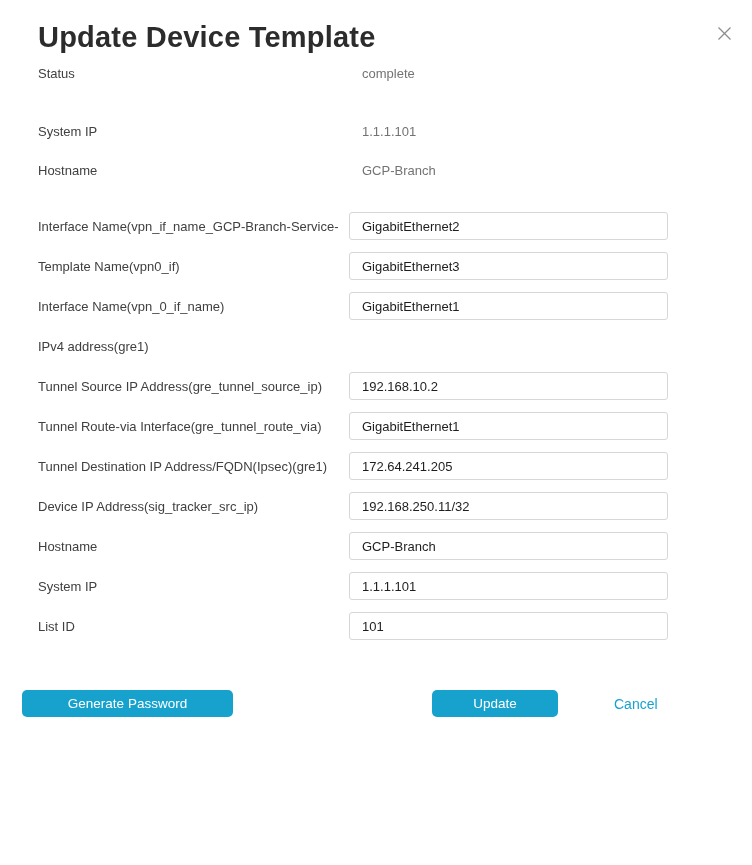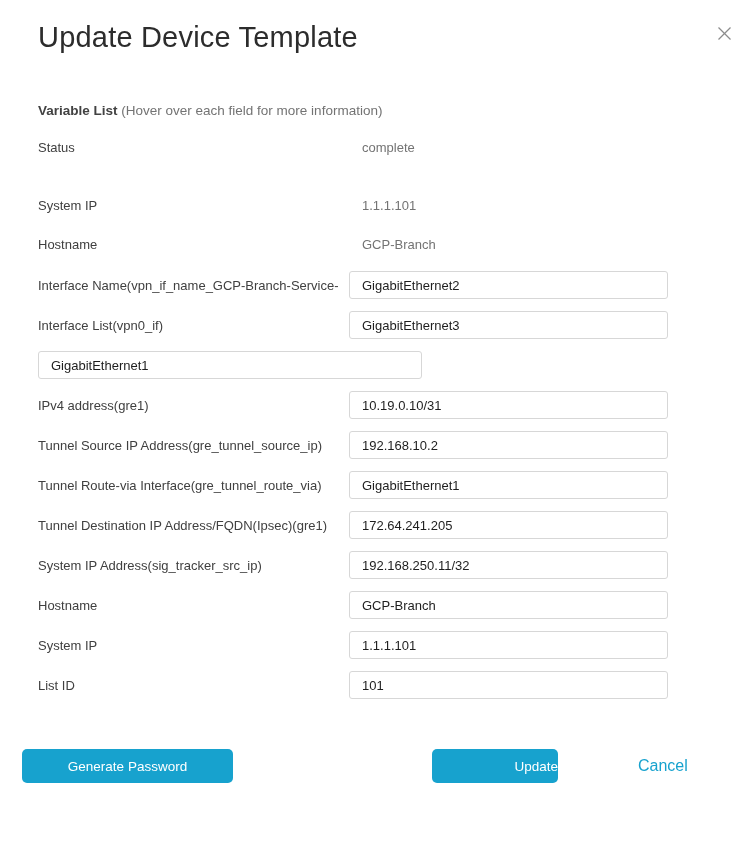--- a/index.html
+++ b/index.html
@@ -18,21 +18,21 @@
     position: absolute; top: 5px; right: 19px;
     width: 17px; height: 17px;
     cursor: pointer; background: none; border: none; padding: 0;
     display: flex; align-items: center; justify-content: center;
   }
   .close-btn svg { display: block; }
 
   .dialog-title {
     margin: 20px 0 0 38px;
     font-size: 29px;
-    font-weight: 400;
+    font-weight: 700;
     letter-spacing: 0.2px;
     color: #2c2c2c;
     line-height: 34px;
   }
 
   .section-header {
     margin: 48px 38px 8px 38px;
     font-size: 13.5px;
     line-height: 18px;
     color: #737373;
@@ -59,76 +59,75 @@
 
   .static-rows .row { height: 39px; }
   .static-rows .row.gap-after { margin-bottom: 19px; }
   .static-rows .val {
     font-size: 13px;
     color: #737373;
     padding-left: 13px;
     white-space: nowrap;
   }
 
-  .input-rows { margin-top: 7px; }
+  .input-rows { margin-top: 22px; }
   .input-rows .row { height: 28px; margin-bottom: 12px; }
   .input-rows input {
     width: 384px; height: 28px;
     border: 1px solid #d7d7d7;
     border-radius: 3px;
     background: #ffffff;
     padding: 0 12px;
     font-family: "Liberation Sans", sans-serif;
     font-size: 13px;
     color: #1e1e1e;
     outline: none;
   }
 
   .footer {
     margin-top: 50px;
     padding-left: 22px;
     display: flex;
     align-items: center;
   }
   .btn {
-    height: 34px;
+    height: 27px;
     border: none;
     border-radius: 5px;
     background: var(--accent);
     color: #ffffff;
     font-family: "Liberation Sans", sans-serif;
     font-size: 13.5px;
     cursor: pointer;
   }
   .btn-generate { width: 211px; }
-  .btn-update { width: 126px; margin-left: 199px; text-align: right; }
+  .btn-update { width: 126px; margin-left: 199px; }
   .cancel-link {
-    margin-left: 80px;
+    margin-left: 56px;
     background: none; border: none;
     color: var(--accent);
     font-family: "Liberation Sans", sans-serif;
-    font-size: 16px;
+    font-size: 14px;
     cursor: pointer;
   }
 </style>
 </head>
 <body>
 
 <div class="dialog">
 
   <button class="close-btn">
     <svg width="15" height="15" viewBox="0 0 15 15">
       <line x1="1.5" y1="1.5" x2="13.5" y2="13.5" stroke="#8c8c8c" stroke-width="1.2"></line>
       <line x1="13.5" y1="1.5" x2="1.5" y2="13.5" stroke="#8c8c8c" stroke-width="1.2"></line>
     </svg>
   </button>
 
   <h1 class="dialog-title">Update Device Template</h1>
 
-  <div class="section-header"><span class="heading">Variable List</span><span> (Hover over each field for more information)</span></div>
 
   <div class="rows static-rows">
       <div class="row gap-after">
     <div class="lbl">Status</div>
     <div class="val">complete</div>
   </div>
       <div class="row">
     <div class="lbl">System IP</div>
     <div class="val">1.1.1.101</div>
   </div>
@@ -137,44 +136,44 @@
     <div class="val">GCP-Branch</div>
   </div>
     </div>
 
   <div class="rows input-rows">
       <div class="row">
     <div class="lbl">Interface Name(vpn_if_name_GCP-Branch-Service-</div>
     <input type="text" value="GigabitEthernet2" style="">
   </div>
       <div class="row">
-    <div class="lbl">Interface List(vpn0_if)</div>
+    <div class="lbl">Template Name(vpn0_if)</div>
     <input type="text" value="GigabitEthernet3" style="">
   </div>
       <div class="row">
+    <div class="lbl">Interface Name(vpn_0_if_name)</div>
     <input type="text" value="GigabitEthernet1" style="">
   </div>
       <div class="row">
     <div class="lbl">IPv4 address(gre1)</div>
-    <input type="text" value="10.19.0.10/31" style="">
   </div>
       <div class="row">
     <div class="lbl">Tunnel Source IP Address(gre_tunnel_source_ip)</div>
     <input type="text" value="192.168.10.2" style="">
   </div>
       <div class="row">
     <div class="lbl">Tunnel Route-via Interface(gre_tunnel_route_via)</div>
     <input type="text" value="GigabitEthernet1" style="">
   </div>
       <div class="row">
     <div class="lbl">Tunnel Destination IP Address/FQDN(Ipsec)(gre1)</div>
     <input type="text" value="172.64.241.205" style="">
   </div>
       <div class="row">
-    <div class="lbl">System IP Address(sig_tracker_src_ip)</div>
+    <div class="lbl">Device IP Address(sig_tracker_src_ip)</div>
     <input type="text" value="192.168.250.11/32" style="">
   </div>
       <div class="row">
     <div class="lbl">Hostname</div>
     <input type="text" value="GCP-Branch" style="">
   </div>
       <div class="row">
     <div class="lbl">System IP</div>
     <input type="text" value="1.1.1.101" style="">
   </div>

